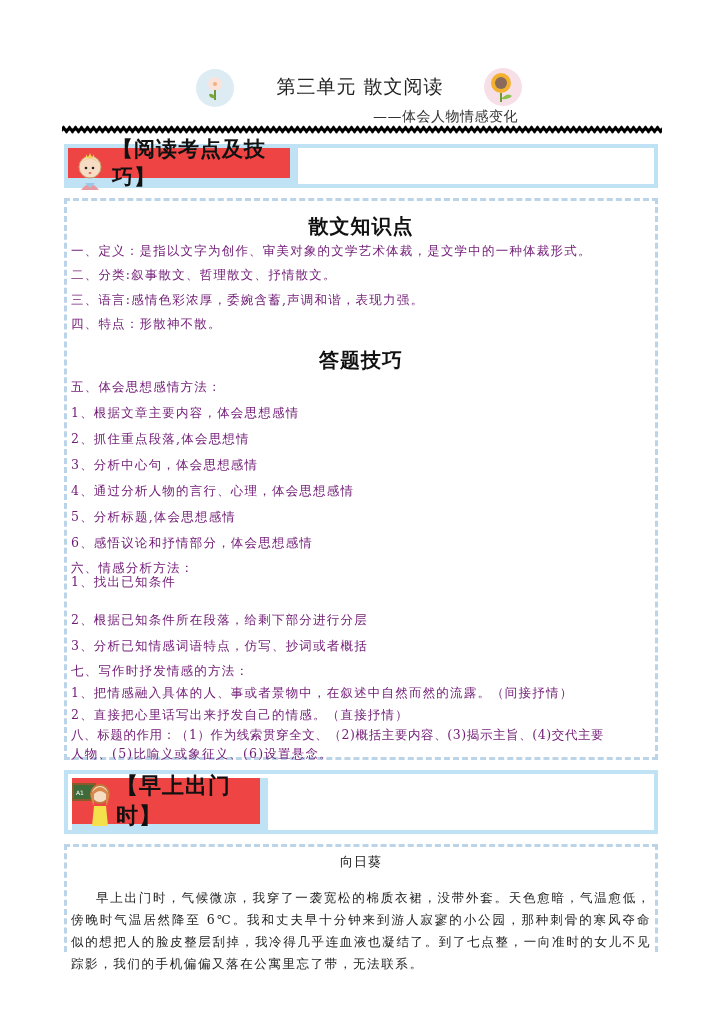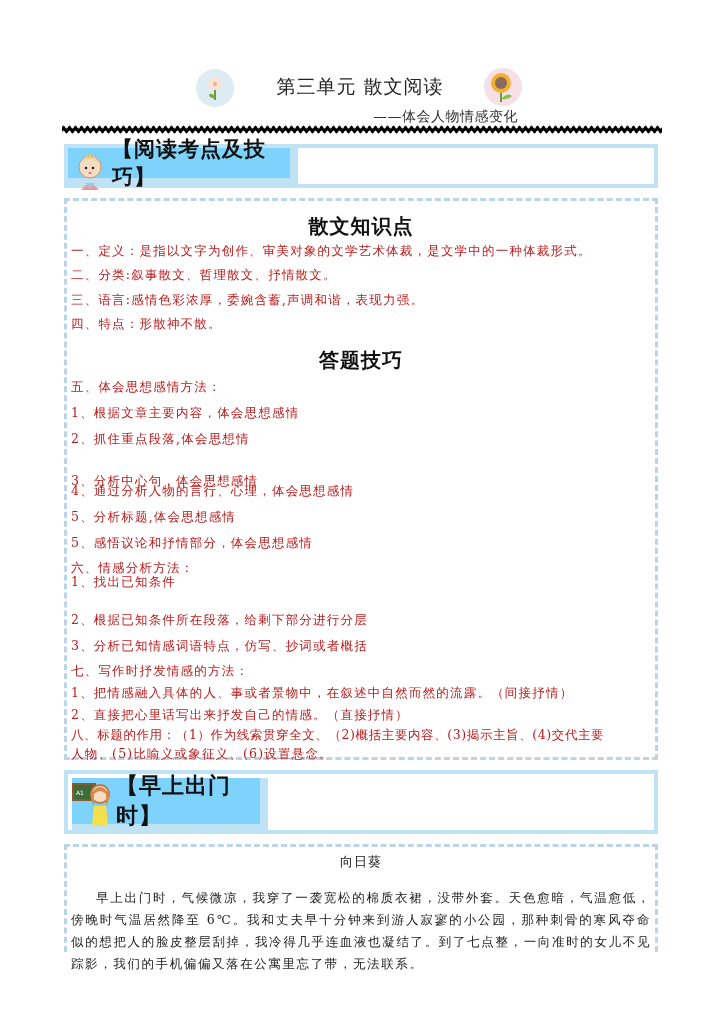--- a/index.html
+++ b/index.html
@@ -11,30 +11,30 @@
   .flower.left { left: 196px; top: 69px; background: #dcecf2; }
   .flower.right { left: 484px; top: 68px; background: #f6dfe6; }
   .flower svg { position: absolute; left: 0; top: 0; }
   .unit-title { position: absolute; left: 250px; top: 74px; width: 220px; text-align: center;
                 font-size: 19px; letter-spacing: 1px; color: #222; }
   .subtitle { position: absolute; right: 66px; top: 108px; font-size: 14px; color: #333; letter-spacing: 0.5px; }
   .wavy { position: absolute; left: 62px; top: 124px; width: 600px; height: 10px; }
 
   .section-banner { position: absolute; left: 64px; width: 594px; border: 4px solid #bfe2f4; box-sizing: border-box; background: #fff; }
   .banner-label { position: absolute; left: 0px; top: 0px; height: 100%; box-sizing: border-box;
-                  border-right: 8px solid #bfe2f4; border-bottom: 6px solid #bfe2f4; background: #7dd3fc;
+                  border-right: 8px solid #bfe2f4; border-bottom: 6px solid #bfe2f4; background: #ef4444;
                   display: flex; align-items: center; padding-left: 44px; padding-right: 8px; }
   .banner-label span { font-size: 21px; font-weight: bold; color: #111; letter-spacing: 1px; }
   .banner-icon { position: absolute; left: 4px; top: 2px; }
 
   .dashed-box { position: absolute; left: 64px; width: 594px; box-sizing: border-box;
                 border: 3px dashed #bcd4e8; background: #fff; }
 
   .h2 { text-align: center; font-size: 20px; font-weight: bold; color: #111; letter-spacing: 1px; margin: 8px; }
-  .line { font-family: "DejaVu Serif", "Liberation Serif", serif; font-size: 12.5px; color: #b91c1c;
+  .line { font-family: "DejaVu Serif", "Liberation Serif", serif; font-size: 12.5px; color: #701a75;
           white-space: nowrap; position: absolute; left: 4px; letter-spacing: 1.2px; }
 
   .passage-title { text-align: center; font-family: "DejaVu Serif", serif; font-size: 13px; margin-top: 6px; letter-spacing: 1px; }
   .passage { font-family: "DejaVu Serif", "Liberation Serif", serif; font-size: 12.5px; line-height: 22px;
              padding: 0 4px; text-indent: 2em; letter-spacing: 1.6px; margin: 16px 0 0 0; color: #222; text-align: justify; }
 </style>
 </head>
 <body>
 
 <div class="header">
@@ -86,24 +86,24 @@
   <div class="h2" style="position:absolute;left:0;right:0;top:4px;">散文知识点</div>
   <div class="line" style="top:42px;">一、定义：是指以文字为创作、审美对象的文学艺术体裁，是文学中的一种体裁形式。</div>
   <div class="line" style="top:66px;">二、分类:叙事散文、哲理散文、抒情散文。</div>
   <div class="line" style="top:91px;">三、语言:感情色彩浓厚，委婉含蓄,声调和谐，表现力强。</div>
   <div class="line" style="top:115px;">四、特点：形散神不散。</div>
 
   <div class="h2" style="position:absolute;left:0;right:0;top:138px;">答题技巧</div>
   <div class="line" style="top:178px;">五、体会思想感情方法：</div>
   <div class="line" style="top:204px;">1、根据文章主要内容，体会思想感情</div>
   <div class="line" style="top:230px;">2、抓住重点段落,体会思想情</div>
-  <div class="line" style="top:256px;margin-top:16px;">3、分析中心句，体会思想感情</div>
+  <div class="line" style="top:256px;">3、分析中心句，体会思想感情</div>
   <div class="line" style="top:282px;">4、通过分析人物的言行、心理，体会思想感情</div>
   <div class="line" style="top:308px;">5、分析标题,体会思想感情</div>
-  <div class="line" style="top:334px;">5、感悟议论和抒情部分，体会思想感情</div>
+  <div class="line" style="top:334px;">6、感悟议论和抒情部分，体会思想感情</div>
   <div class="line" style="top:359px;">六、情感分析方法：</div>
   <div class="line" style="top:373px;">1、找出已知条件</div>
   <div class="line" style="top:411px;">2、根据已知条件所在段落，给剩下部分进行分层</div>
   <div class="line" style="top:437px;">3、分析已知情感词语特点，仿写、抄词或者概括</div>
   <div class="line" style="top:462px;">七、写作时抒发情感的方法：</div>
   <div class="line" style="top:484px;">1、把情感融入具体的人、事或者景物中，在叙述中自然而然的流露。（间接抒情）</div>
   <div class="line" style="top:506px;">2、直接把心里话写出来抒发自己的情感。（直接抒情）</div>
   <div class="line" style="top:526px;letter-spacing:0.6px;">八、标题的作用：（1）作为线索贯穿全文、（2)概括主要内容、(3)揭示主旨、(4)交代主要</div>
   <div class="line" style="top:545px;">人物、(5)比喻义或象征义、(6)设置悬念。</div>
 </div>

